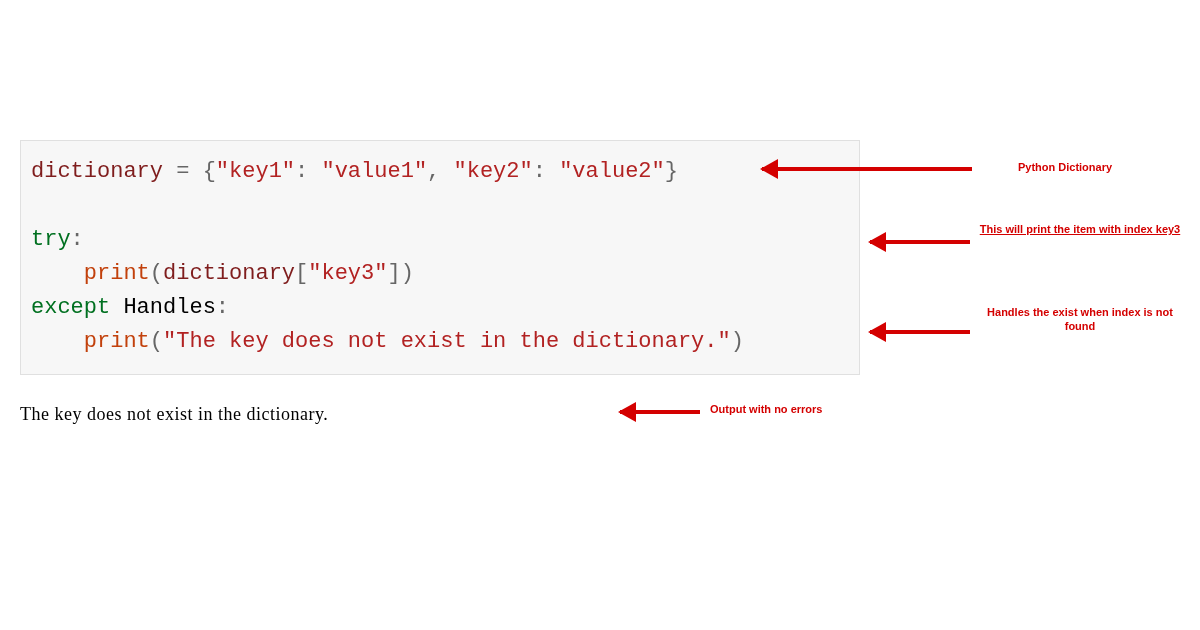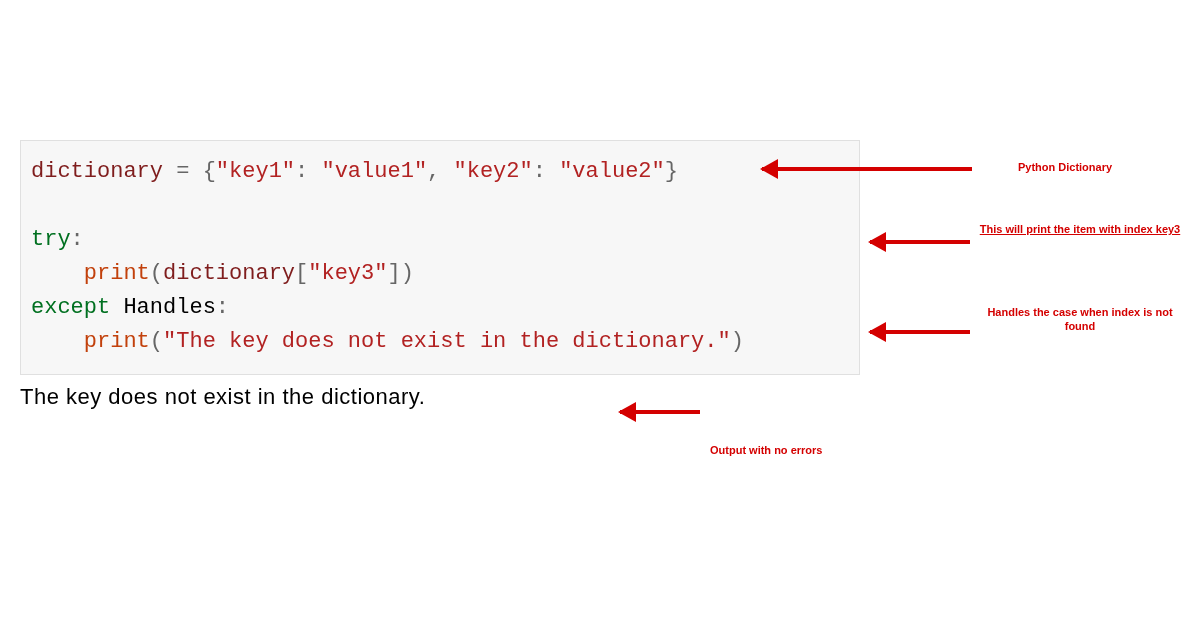--- a/index.html
+++ b/index.html
@@ -28,23 +28,23 @@
   .tok-var { color: #7f1d1d; }
   .tok-op { color: #666; }
   .tok-str { color: #b22222; }
   .tok-kw { color: #007020; font-weight: normal; }
   .tok-fn { color: #c2410c; }
   .tok-exc { color: #000; }
 
   .output-line {
     position: absolute;
     left: 20px;
-    top: 384px;
-    font-family: Liberation Sans, sans-serif;
-    font-size: 22px;
+    top: 404px;
+    font-family: Liberation Serif, serif;
+    font-size: 18px;
     color: #000;
     letter-spacing: 0.5px;
   }
 
   .annotation {
     position: absolute;
     color: #d40000;
     font-family: Arial, Helvetica, sans-serif;
     font-weight: bold;
     font-size: 11px;
@@ -80,16 +80,16 @@
 
 <div class="output-line">The key does not exist in the dictionary.</div>
 
 <div class="arrow" style="left:762px; top:167px; width:210px;"></div>
 <div class="annotation" style="left:980px; top:160px; width:170px;">Python Dictionary</div>
 
 <div class="arrow" style="left:870px; top:240px; width:100px;"></div>
 <div class="annotation" style="left:975px; top:222px; width:210px;text-decoration:underline;">This will print the item with index key3</div>
 
 <div class="arrow" style="left:870px; top:330px; width:100px;"></div>
-<div class="annotation" style="left:980px; top:305px; width:200px;">Handles the case when index is not found</div>
+<div class="annotation" style="left:980px; top:305px; width:200px;">Handles the exist when index is not found</div>
 
 <div class="arrow" style="left:620px; top:410px; width:80px;"></div>
-<div class="annotation" style="left:710px; top:402px; width:220px; text-align:left;margin-top:41px;">Output with no errors</div>
+<div class="annotation" style="left:710px; top:402px; width:220px; text-align:left;">Output with no errors</div>
 
 </body></html>

